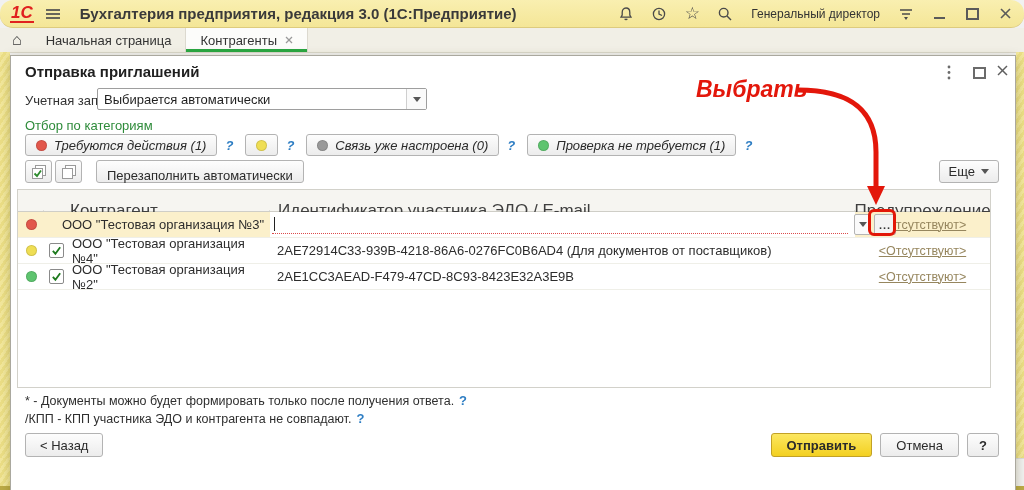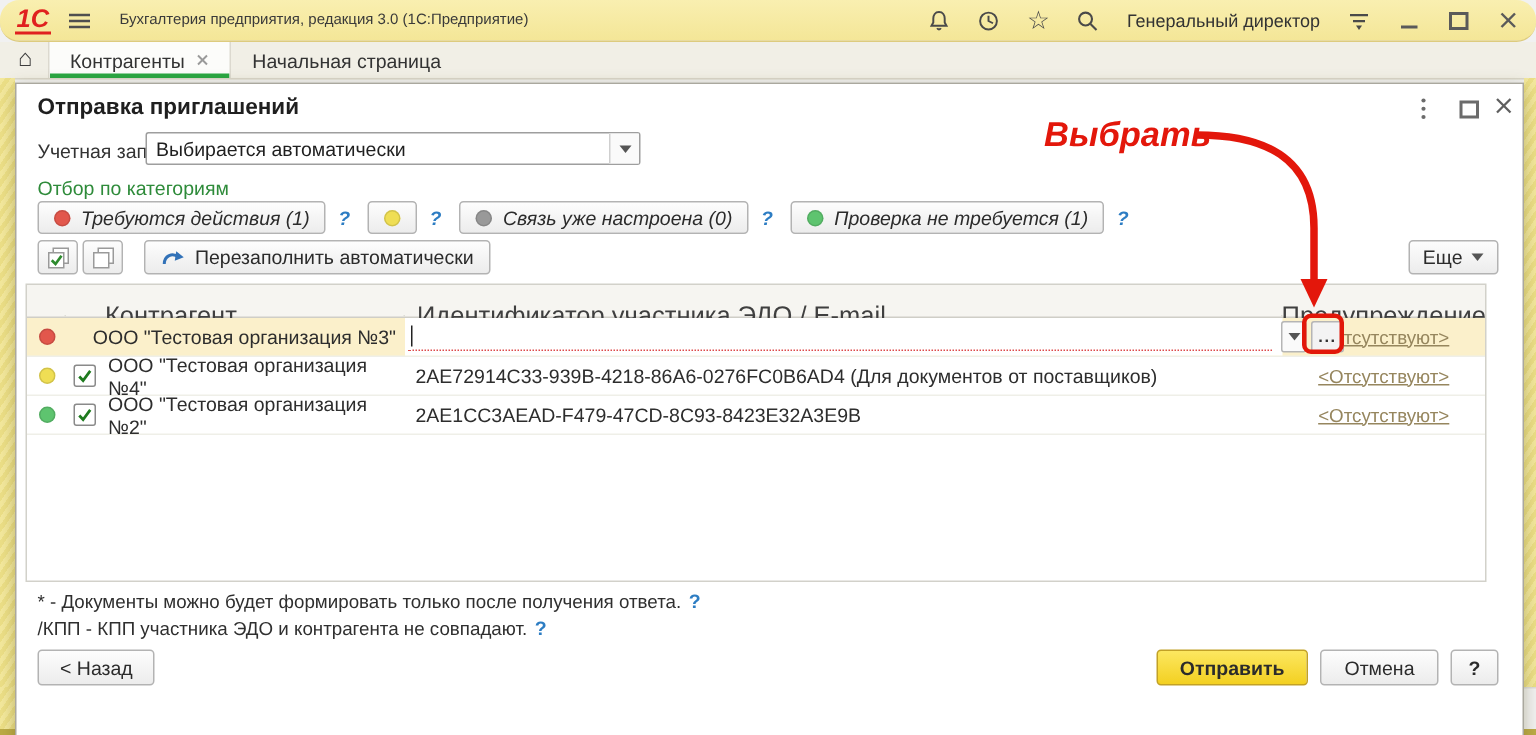--- a/index.html
+++ b/index.html
@@ -10,21 +10,21 @@
     -webkit-font-smoothing:antialiased;
   }
   svg{display:block;}
 
   
   .topbar{position:absolute;left:0;top:0;width:1024px;height:28px;
     background:linear-gradient(#f9efb0,#f4e697);border-bottom:1px solid #ddcb7e;
     display:flex;align-items:center;padding:0 10px;box-sizing:border-box;gap:10px;border-radius:13px;}
   .logo1c{font-weight:bold;font-style:italic;font-size:17px;color:#e0211f;
     border-bottom:2px solid #e0211f;line-height:15px;padding:0 1px 1px 1px;}
-  .win-title{font-size:10px;color:#3a3a3a;margin-left:8px;}
+  .win-title{font-size:15px;color:#3a3a3a;margin-left:8px;font-weight:bold;}
   .tb-right{margin-left:auto;display:flex;align-items:center;gap:15px;}
   .tb-ic{width:18px;height:18px;display:flex;align-items:center;justify-content:center;cursor:default;}
   .user-name{font-size:12px;color:#333;margin:0 2px;}
   .glyph-star{font-size:17px;color:#4a4a4a;line-height:16px;}
   .win-min{width:11px;height:2px;background:#5a5a5a;margin-top:8px;}
   .win-max{width:9px;height:8px;border:2px solid #5a5a5a;}
 
   
   .tabbar{position:absolute;left:0;top:28px;width:1024px;height:24px;background:#f1efe6;
     border-bottom:1px solid #dad7cb;display:flex;align-items:stretch;}
@@ -64,21 +64,21 @@
   .cat-item{display:flex;align-items:center;gap:8px;font-style:italic;}
   .btn{background:linear-gradient(#fdfdfd,#ececec);border:1px solid #b3b3b3;border-radius:3px;
     color:#2b2b2b;font-size:13px;display:inline-flex;align-items:center;justify-content:center;
     box-sizing:border-box;white-space:nowrap;}
   .cat-btn{height:22px;padding:0 10px;gap:7px;}
   .dot{width:11px;height:11px;border-radius:50%;box-shadow:inset 0 0 0 1px rgba(0,0,0,.12);}
   .qmark{color:#2d7dc3;font-weight:bold;font-size:13px;}
 
   .toolbar{position:absolute;left:14px;top:104px;display:flex;align-items:center;gap:3px;}
   .icon-btn{width:27px;height:23px;}
-  .refill-btn{height:23px;padding:0 10px;gap:7px;margin-left:11px;}
+  .refill-btn{height:23px;padding:0 10px;gap:7px;margin-left:11px;flex-direction:column;}
   .more-btn{position:absolute;right:16px;top:104px;height:23px;padding:0 9px;gap:6px;}
 
   
   .tbl{position:absolute;left:6px;top:133px;width:972px;height:197px;border:1px solid #d2d1ca;box-sizing:content-box;background:#fff;}
   .thead{display:flex;height:22px;background:#f6f5f1;border-bottom:1px solid #cfcec7;box-sizing:border-box;}
   .th{font-size:17px;color:#3f3f3f;display:flex;align-items:center;border-right:1px solid #deddd6;box-sizing:border-box;margin-top:20px;}
   .th:last-child{border-right:none;}
   .c-status{width:26px;flex:none;}
   .c-name{width:226px;flex:none;}
   .c-id{width:585px;flex:none;}
@@ -169,29 +169,29 @@
       <svg width="11" height="11" viewBox="0 0 11 11" stroke="#5a5a5a" stroke-width="1.6">
           <line x1="1" y1="1" x2="10" y2="10"></line>
           <line x1="10" y1="1" x2="1" y2="10"></line>
         </svg>
     </span>
   </div>
 </div>
 
 <div class="tabbar">
   <span class="home-ic">⌂</span>
+  <div class="tab">
+    <span>Начальная страница</span>
+  </div>
   <div class="tab active">
     <span>Контрагенты</span>
     <svg width="8" height="8" viewBox="0 0 8 8" stroke="#9a9a9a" stroke-width="1.3">
         <line x1="1" y1="1" x2="7" y2="7"></line>
         <line x1="7" y1="1" x2="1" y2="7"></line>
       </svg>
-  </div>
-  <div class="tab">
-    <span>Начальная страница</span>
   </div>
 </div>
 
 <div class="bg-left hatch"></div>
 <div class="bg-right hatch"></div>
 <div class="statusband-l hatch"></div>
 <div class="statusband-r"></div>
 <div class="bottomline"></div>
 
 <div class="navbtn" style="left:923px;">

